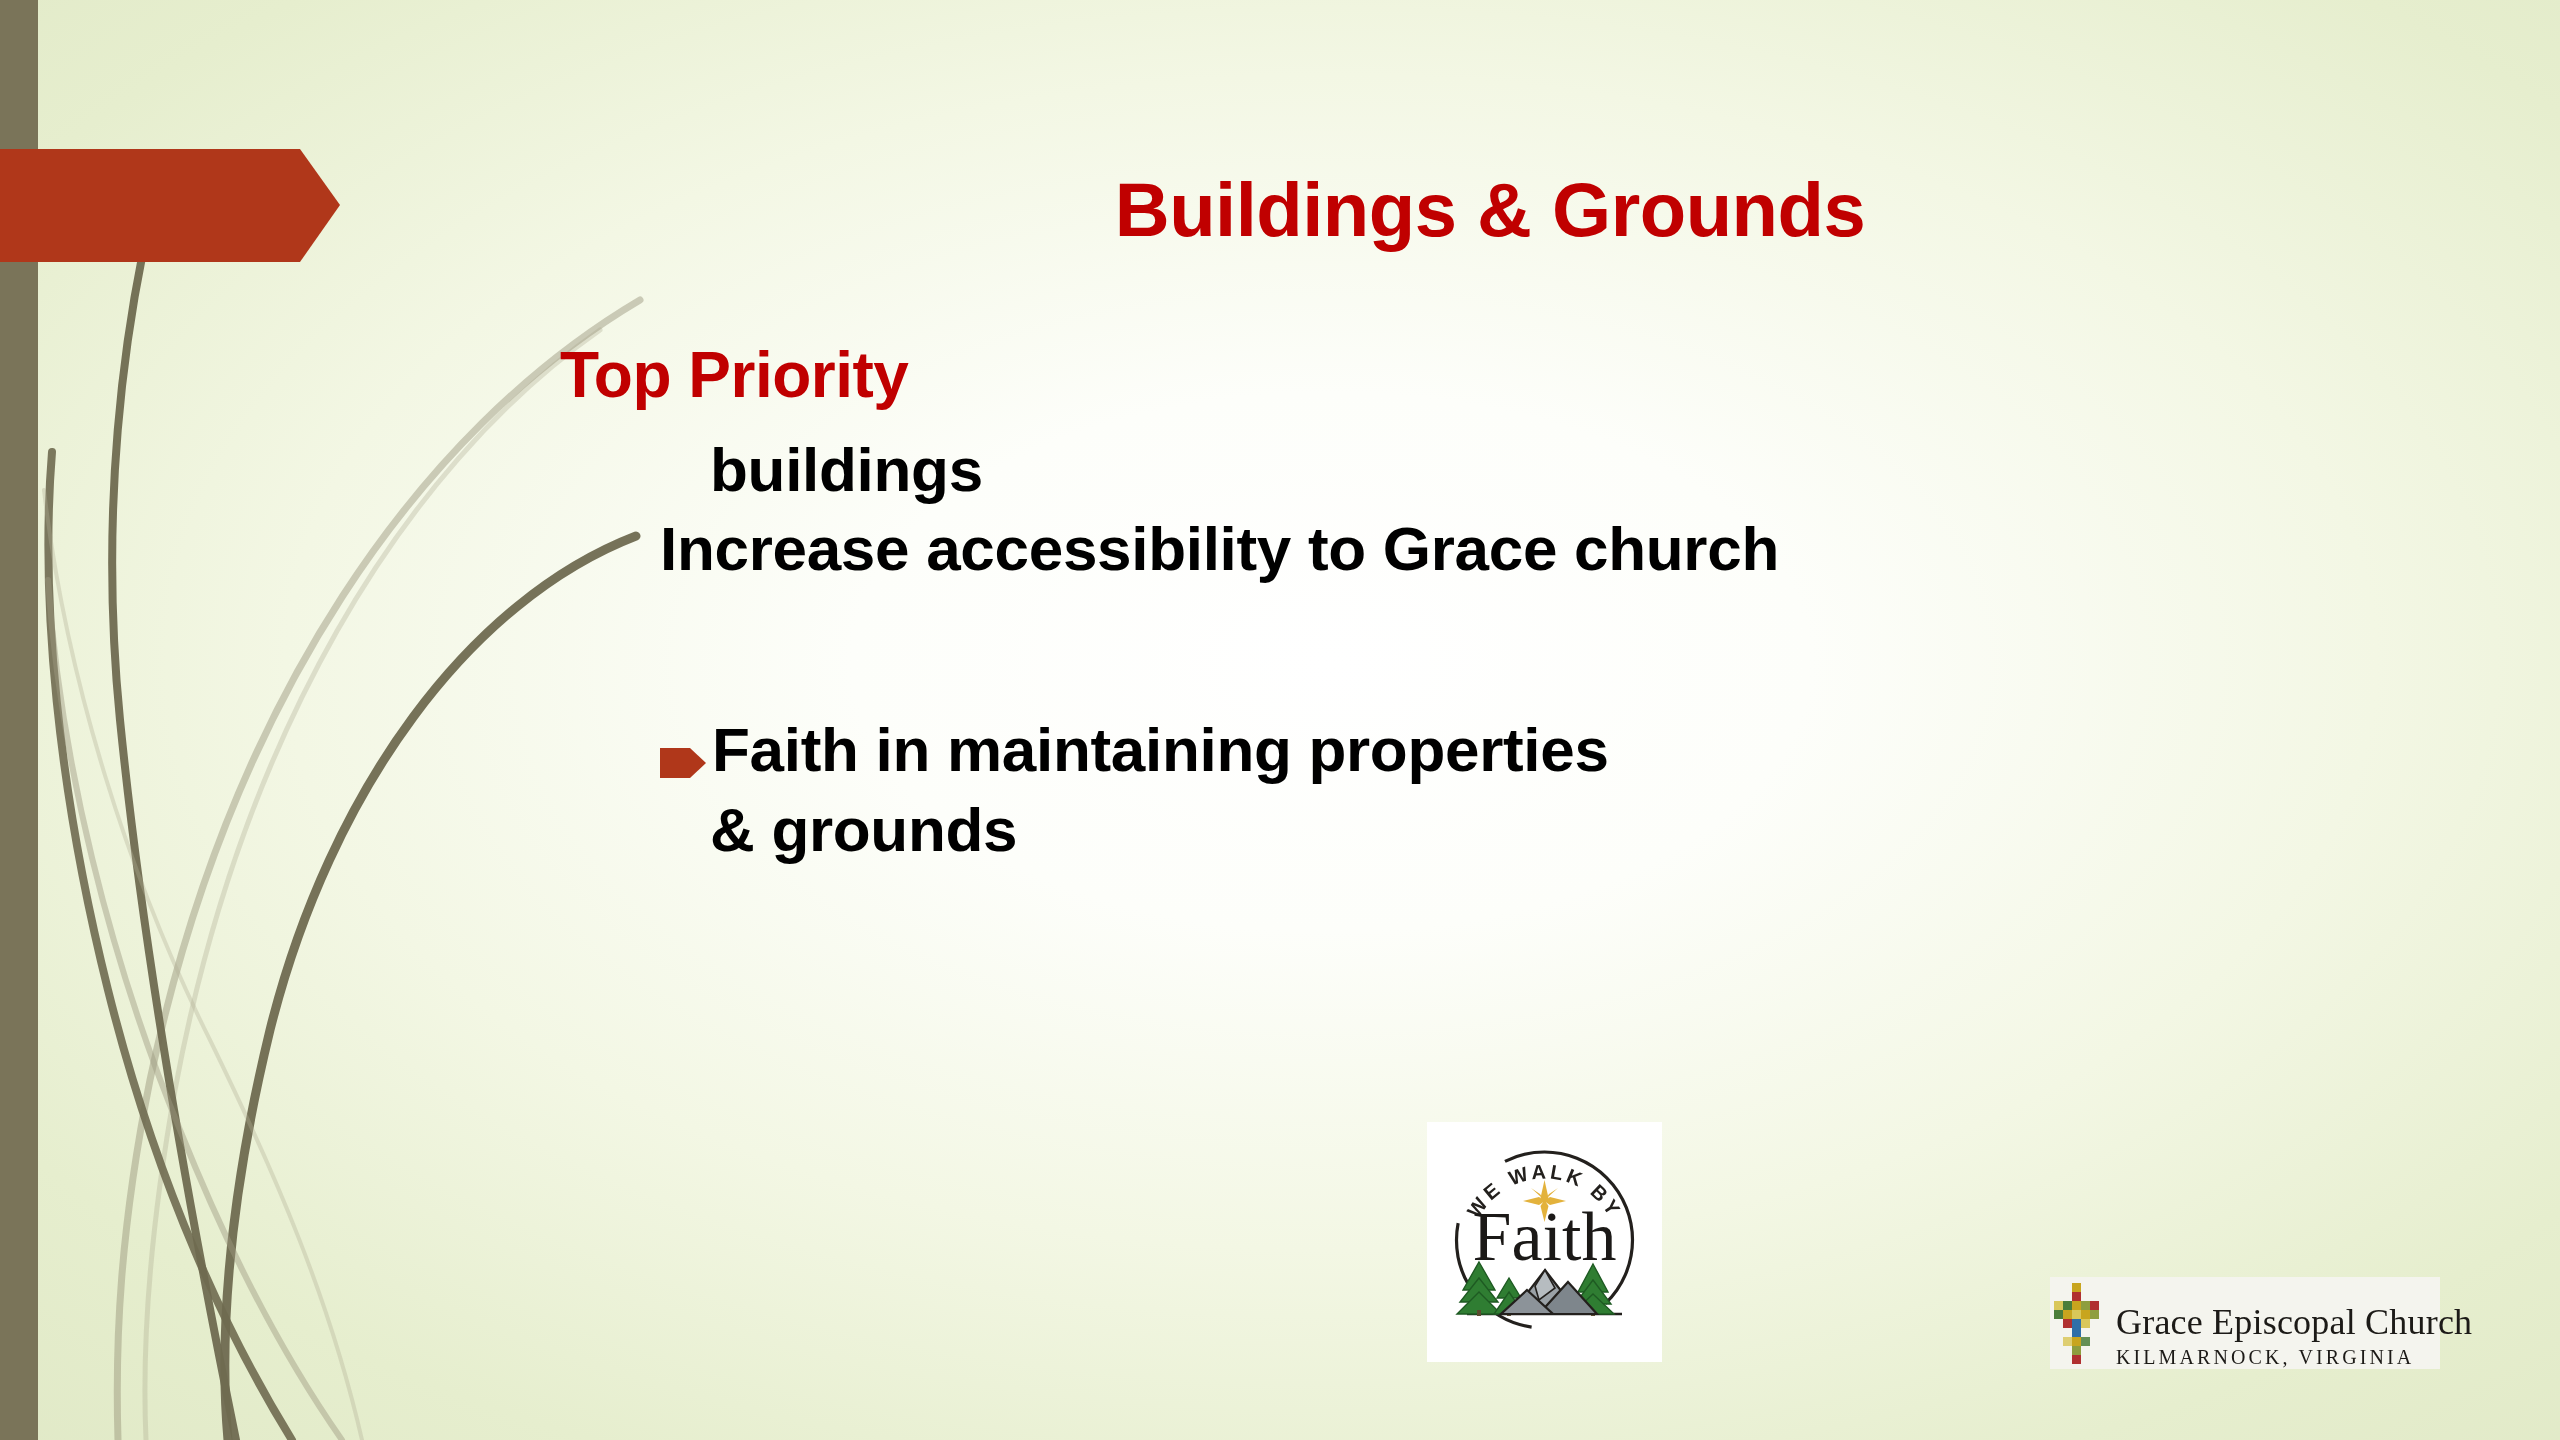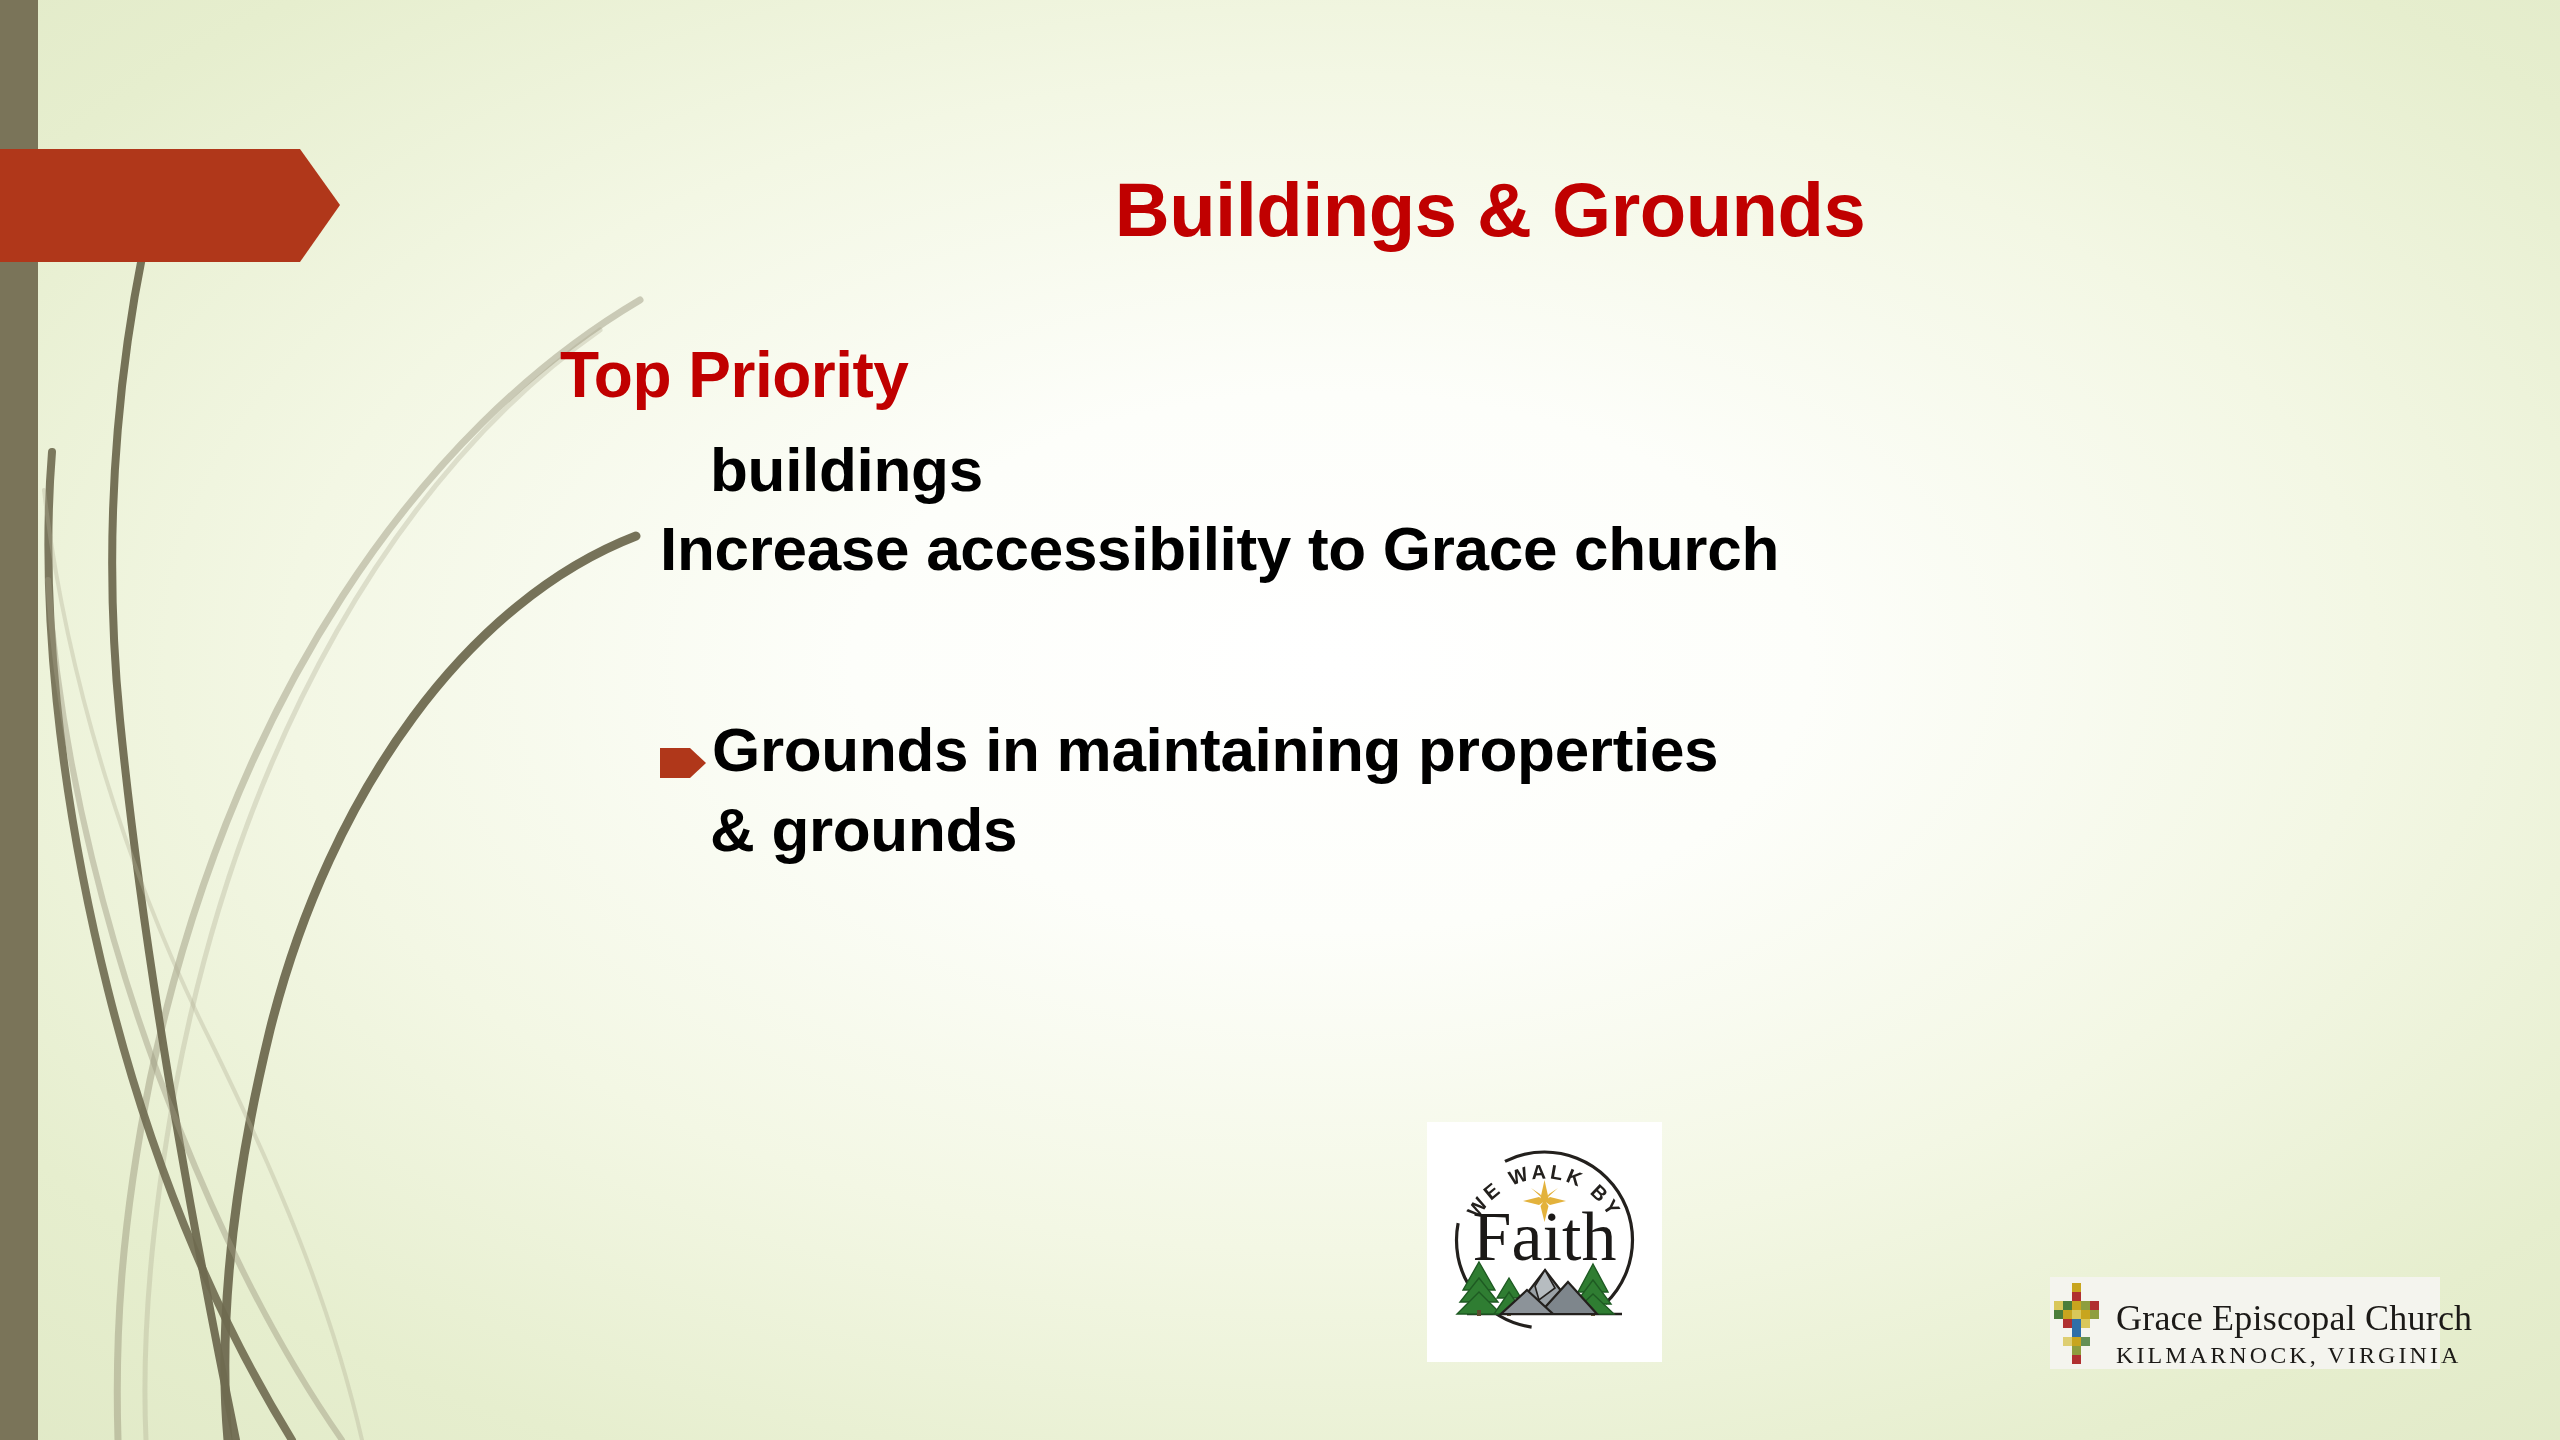--- a/index.html
+++ b/index.html
@@ -154,21 +154,21 @@
   }
   #grace-name {
     font-family: "Liberation Serif", serif;
     font-size: 36px;
     line-height: 1.0;
     letter-spacing: 0.2px;
     white-space: nowrap;
   }
   #grace-sub {
     font-family: "Liberation Serif", serif;
-    font-size: 24px;
+    font-size: 20px;
     letter-spacing: 3.1px;
     margin-top: 6px;
     white-space: nowrap;
   }
 </style>
 </head>
 <body>
 
 <div id="slide">
 
@@ -205,21 +205,21 @@
     <div class="body-line indent-1">Increase accessibility to Grace church</div>
 
     <div class="gap-lg"></div>
 
     <div class="gap-sm"></div>
 
     <div class="bullet-row">
       <svg class="bullet-mark" viewBox="0 0 46 34" preserveAspectRatio="none">
         <polygon points="0,2 30,2 46,17 30,32 0,32" fill="#B0371A"></polygon>
       </svg>
-      <div class="bullet-text">Grounds in maintaining properties</div>
+      <div class="bullet-text">Faith in maintaining properties</div>
     </div>
     <div class="body-line indent-2">&amp; grounds</div>
 
   </div>
 
   <div id="faith-logo">
     <svg viewBox="0 0 235 240" width="235" height="240">
       <rect x="0" y="0" width="235" height="240" fill="#ffffff"></rect>
 
       <path d="M 117.5 30 A 88 88 0 1 0 117.5 206 A 88 88 0 0 0 117.5 30" fill="none" stroke="#23201D" stroke-width="3.2" stroke-dasharray="250 80" stroke-dashoffset="125" transform="rotate(-90 117.5 118)"></path>

